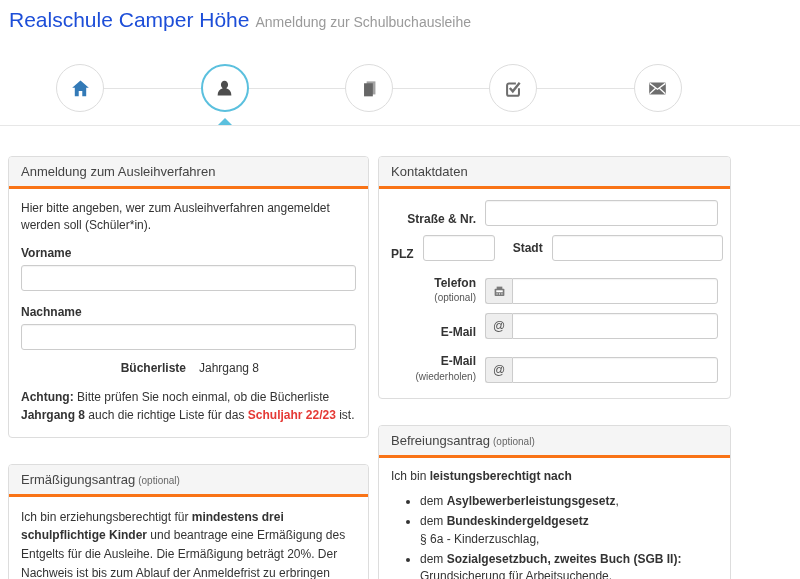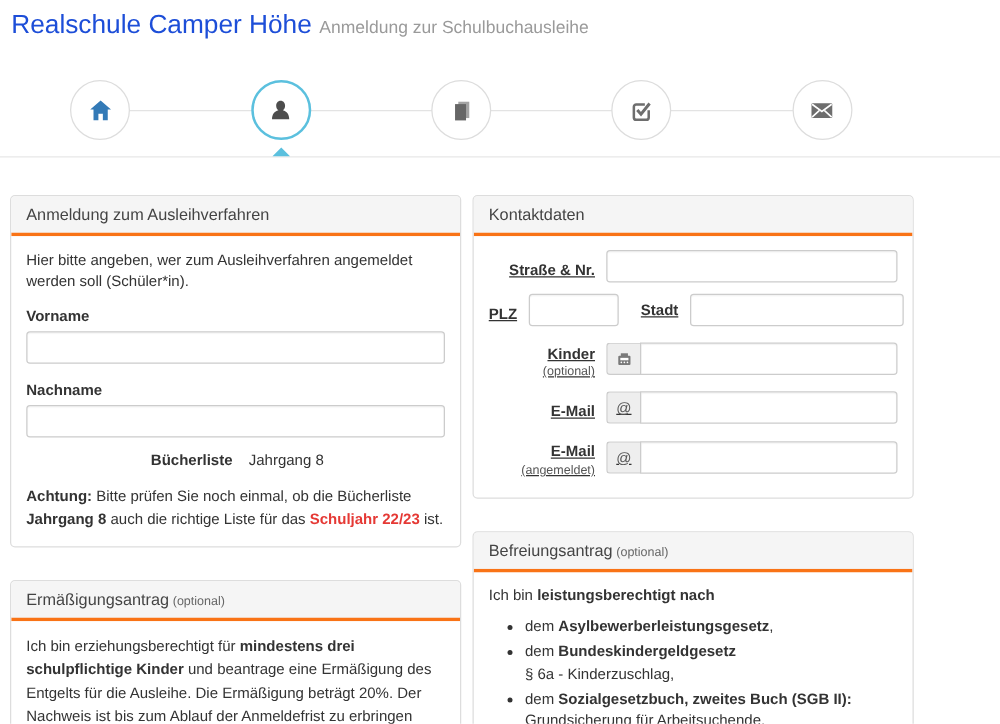--- a/index.html
+++ b/index.html
@@ -50,21 +50,21 @@
   .name-row .fld { flex:1; }
   .name-row label { display:block; margin-bottom:5px; }
   .h-row { display:flex; align-items:center; margin-bottom:11px; }
   .h-row .flabel { width:165px; text-align:right; margin-right:13px; }
   .h-row .ctrl { width:160px; }
   .h-row.static-row { margin-bottom:13px; }
   .warning { line-height:1.5; margin-top:2px; }
   b.red, .red { color:#e53935; font-weight:bold; }
 
   
-  .k-row { display:flex; align-items:center; margin-bottom:9px;text-decoration:underline; }
+  .k-row { display:flex; align-items:flex-end; margin-bottom:9px; }
   .k-row:last-child { margin-bottom:2px; }
   .k-label { width:85px; text-align:right; margin-right:9px; padding-top:6px; line-height:1.2; }
   .k-label .sub { display:block; font-weight:normal; font-size:10px; color:#555; margin-top:2px; }
   .k-ctrl { flex:1; }
   .plz-city { display:flex; align-items:center; flex:1; }
   .plz-city input.plz { width:72px; }
   .plz-city .flabel.city { margin:0 9px 0 18px; }
   .plz-city input.city-in { flex:1; width:auto; }
   .input-group { display:flex; flex:1; }
   .input-addon { width:31px; background:#eee; border:1px solid #ccc; border-right:none;
@@ -179,21 +179,21 @@
         </div>
         <div class="k-row">
           <span class="k-label flabel">PLZ</span>
           <span class="plz-city">
             <input type="text" class="plz" style="">
             <span class="flabel city">Stadt</span>
             <input type="text" class="city-in" style="">
           </span>
         </div>
         <div class="k-row">
-          <span class="k-label flabel"><span>Kinder</span><span class="sub">(optional)</span></span>
+          <span class="k-label flabel"><span>Telefon</span><span class="sub">(optional)</span></span>
           <span class="input-group k-ctrl">
             <span class="input-addon">
               <svg viewBox="0 0 16 16">
                   <rect x="2" y="4.5" width="12" height="9" rx="1" fill="#7a7a7a"></rect>
                   <rect x="4.5" y="2" width="7" height="3.5" fill="#7a7a7a"></rect>
                   <rect x="4" y="6.5" width="8" height="2.4" fill="#fff"></rect>
                   <circle cx="5" cy="11" r="0.8" fill="#fff"></circle>
                   <circle cx="8" cy="11" r="0.8" fill="#fff"></circle>
                   <circle cx="11" cy="11" r="0.8" fill="#fff"></circle>
                 </svg>
@@ -202,21 +202,21 @@
           </span>
         </div>
         <div class="k-row">
           <span class="k-label flabel">E-Mail</span>
           <span class="input-group k-ctrl">
             <span class="input-addon">@</span>
             <input type="text" style="">
           </span>
         </div>
         <div class="k-row">
-          <span class="k-label flabel"><span>E-Mail</span><span class="sub">(angemeldet)</span></span>
+          <span class="k-label flabel"><span>E-Mail</span><span class="sub">(wiederholen)</span></span>
           <span class="input-group k-ctrl">
             <span class="input-addon">@</span>
             <input type="text" style="">
           </span>
         </div>
       </div>
     </div>
 
     <div class="panel">
       <div class="panel-heading"><span>Befreiungsantrag</span><span class="opt">(optional)</span></div>

